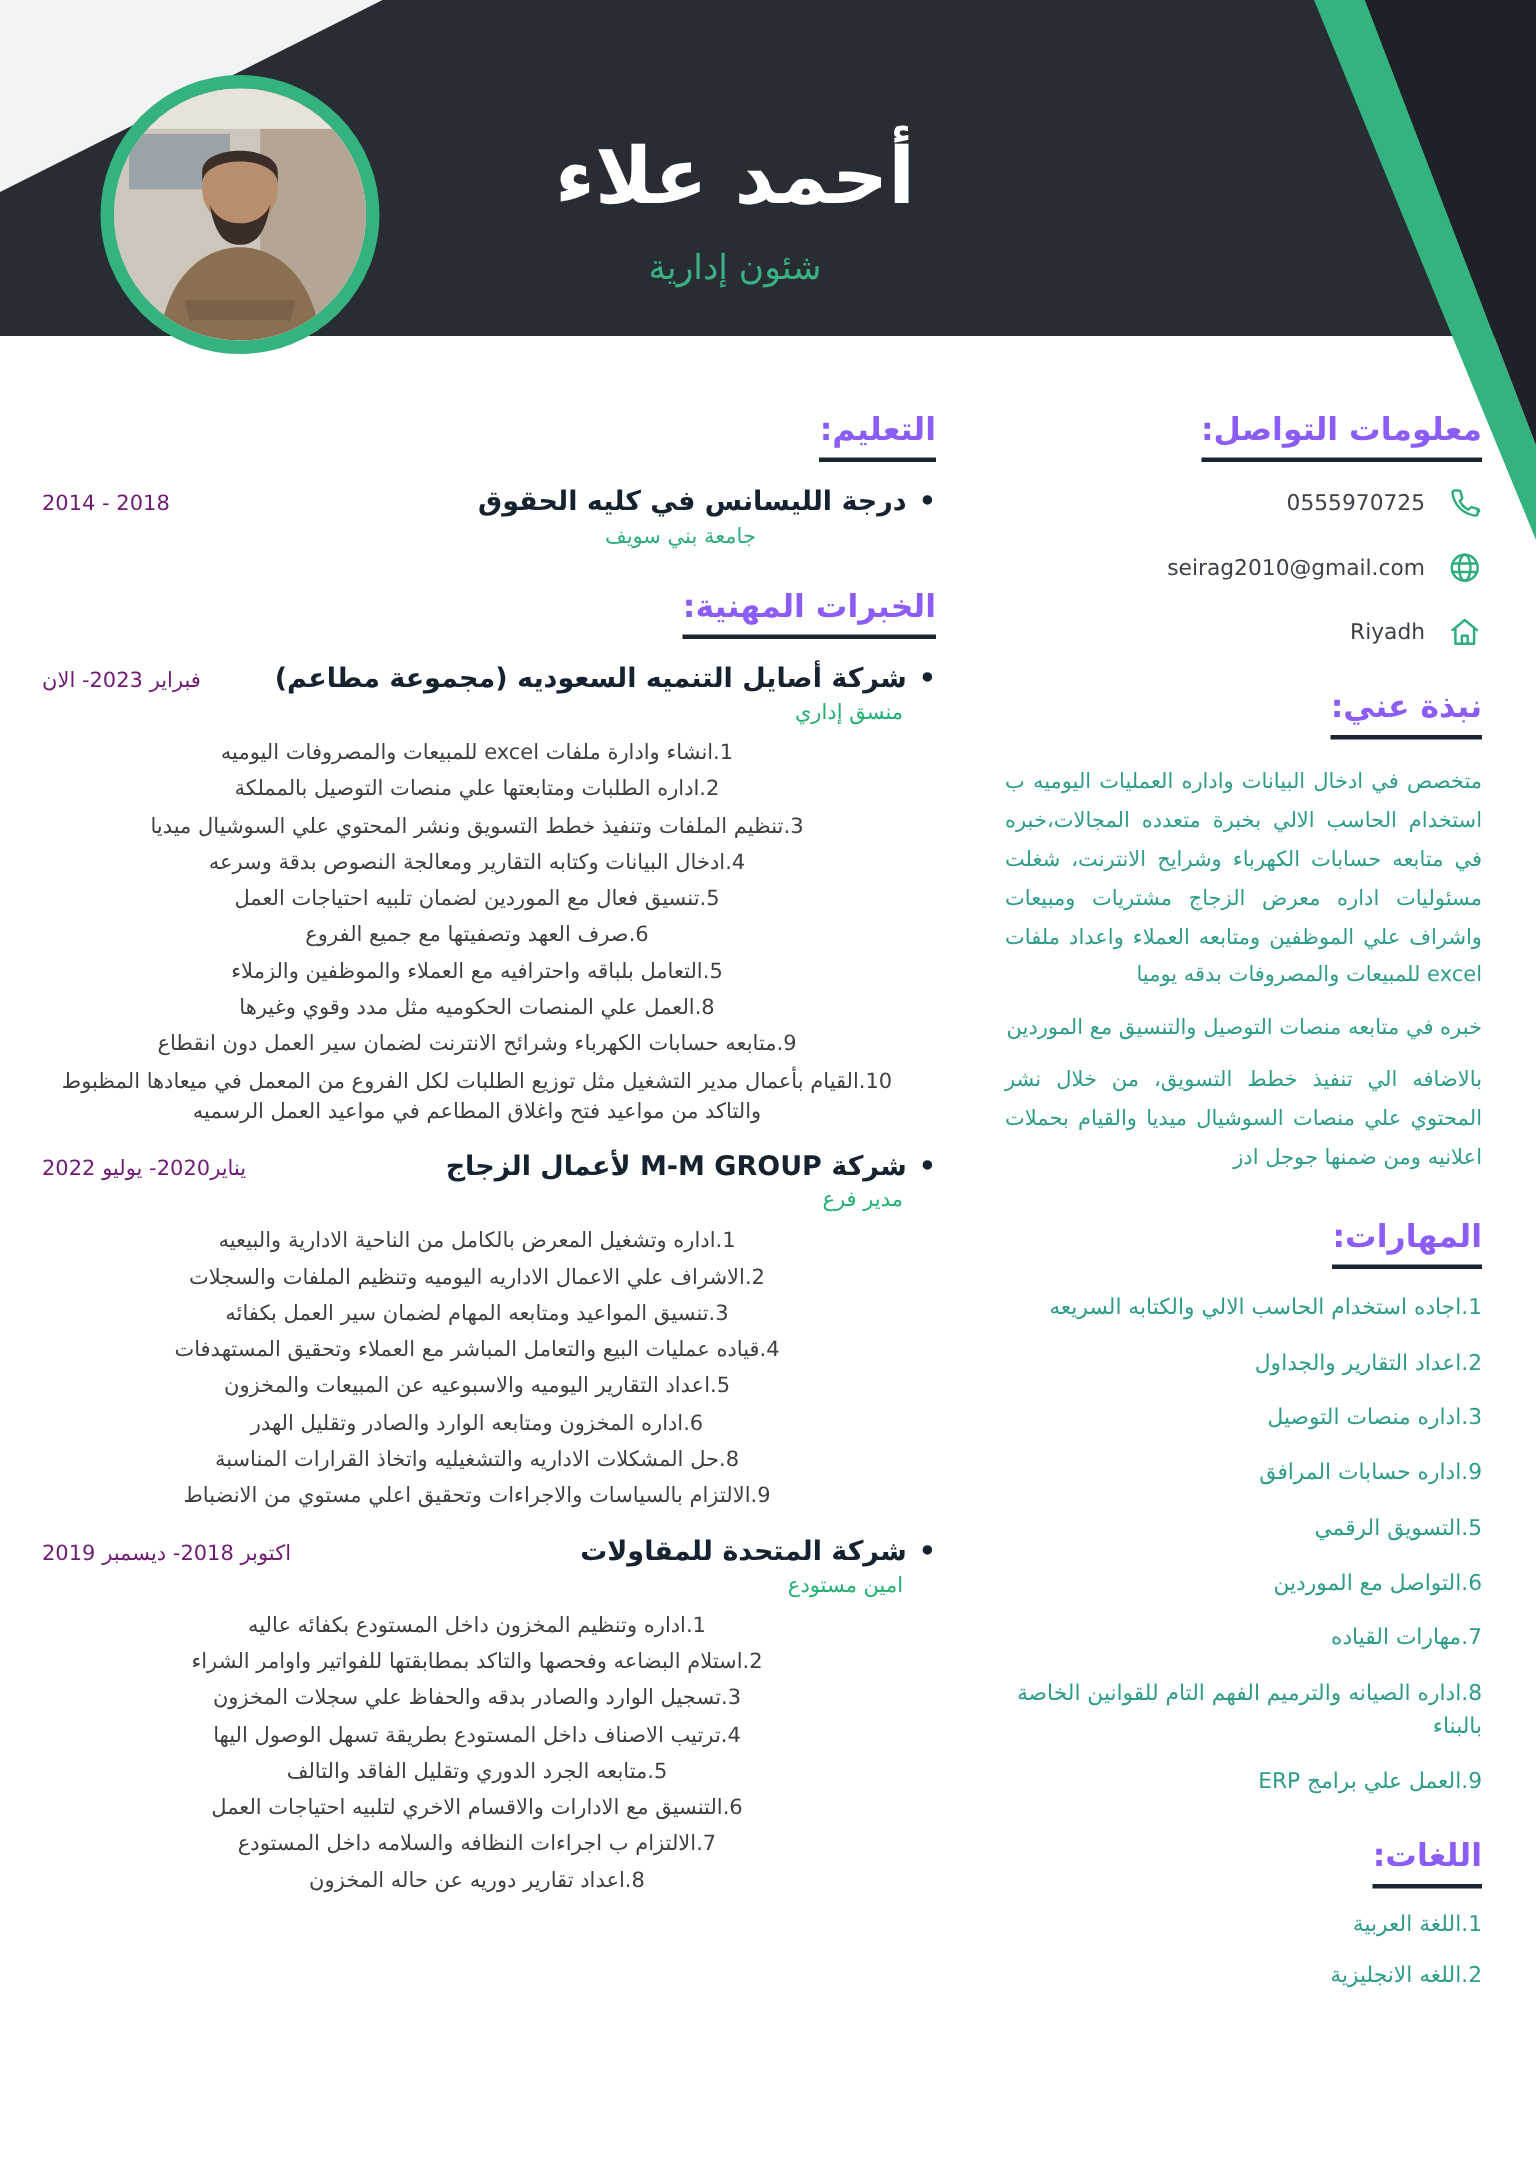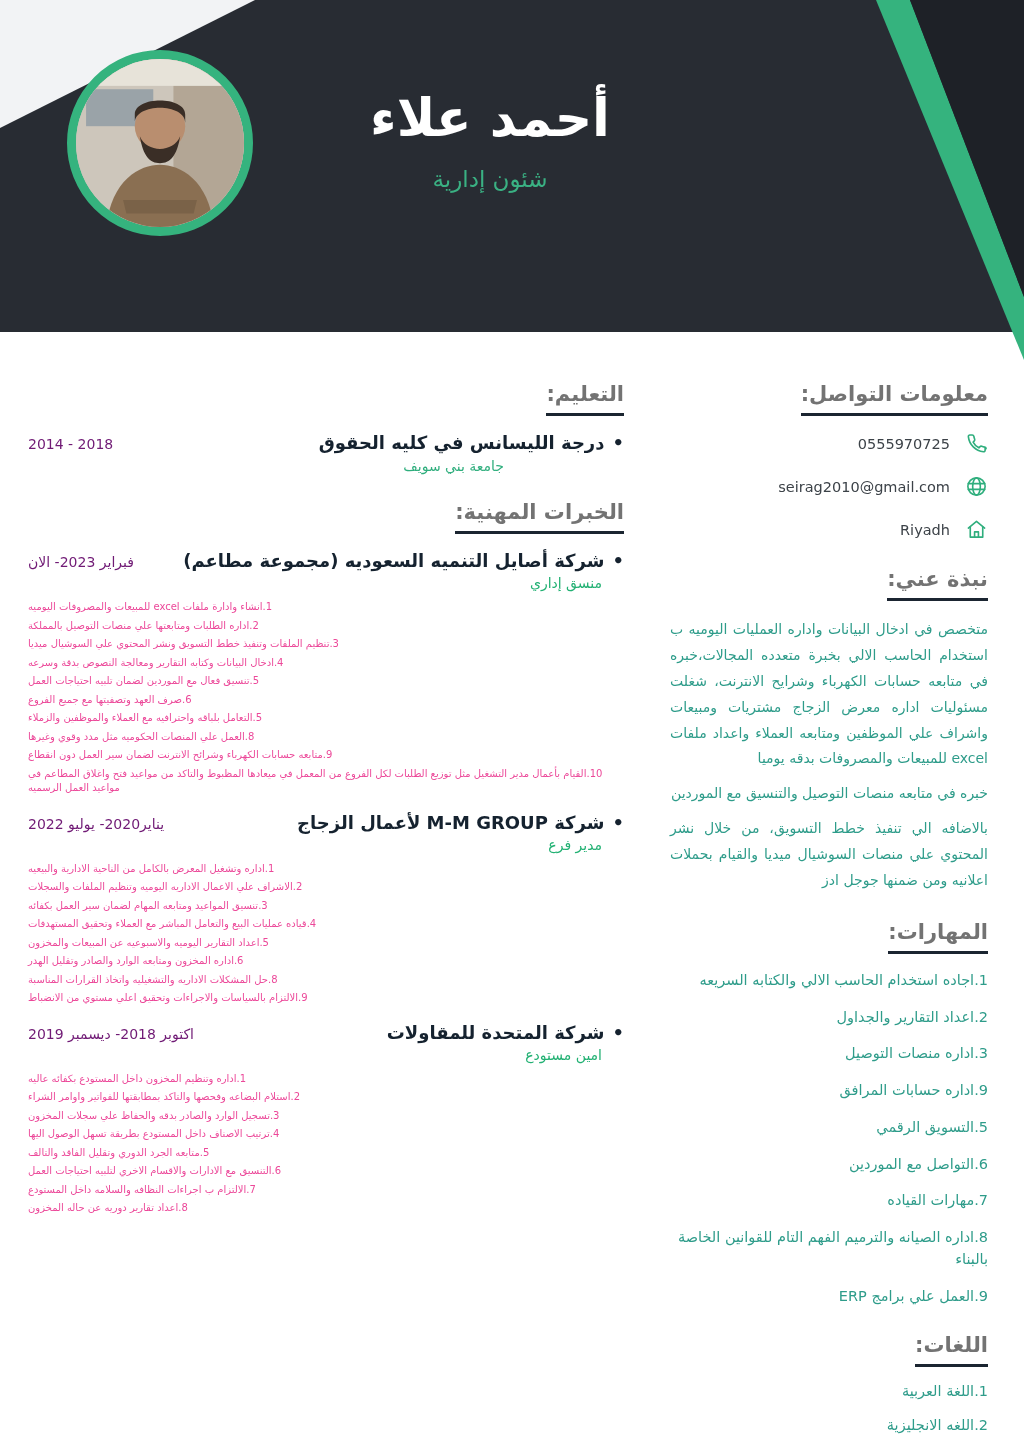--- a/index.html
+++ b/index.html
@@ -9,21 +9,21 @@
     overflow: hidden;
     position: relative;
     background: #ffffff;
     font-family: "DejaVu Sans", sans-serif;
     direction: rtl;
   }
 
   
   .header {
     position: relative;
-    height: 332px;
+    height: 224px;
     background: #282c33;
   }
   .corner-light {
     position: absolute;
     top: 0; left: 0;
     width: 255px; height: 128px;
     background: #f2f3f5;
     clip-path: polygon(0 0, 100% 0, 0 100%);
   }
   .deco-svg {
@@ -68,21 +68,21 @@
     grid-template-columns: 318px 1fr;
     column-gap: 46px;
     padding: 50px 36px 0 28px;
   }
 
   .section { margin-bottom: 26px; }
   .section-heading {
     display: inline-block;
     font-size: 21px;
     font-weight: 700;
-    color: #737373;
+    color: #8b5cf6;
     border-bottom: 3px solid #1b2531;
     padding-bottom: 7px;
     margin-bottom: 16px;
   }
 
   
   .contact-row {
     display: flex;
     align-items: center;
     gap: 15px;
@@ -136,25 +136,25 @@
     font-size: 14px;
     margin: 5px 120px 0 0;
   }
   .role {
     color: #22b173;
     font-size: 14px;
     margin: 4px 22px 9px 0;
   }
   .points { margin: 4px 16px 0 0; }
   .point {
-    color: #ec4899;
-    font-size: 10px;
+    color: #404040;
+    font-size: 14px;
     line-height: 1.45;
     margin-bottom: 4px;
-    text-align: left;
+    text-align: center;
   }
   .job { margin-bottom: 16px; }
   .edu-entry { margin-bottom: 6px; }
 </style>
 </head>
 <body>
 
 <div class="header">
   <div class="corner-light"></div>
 

